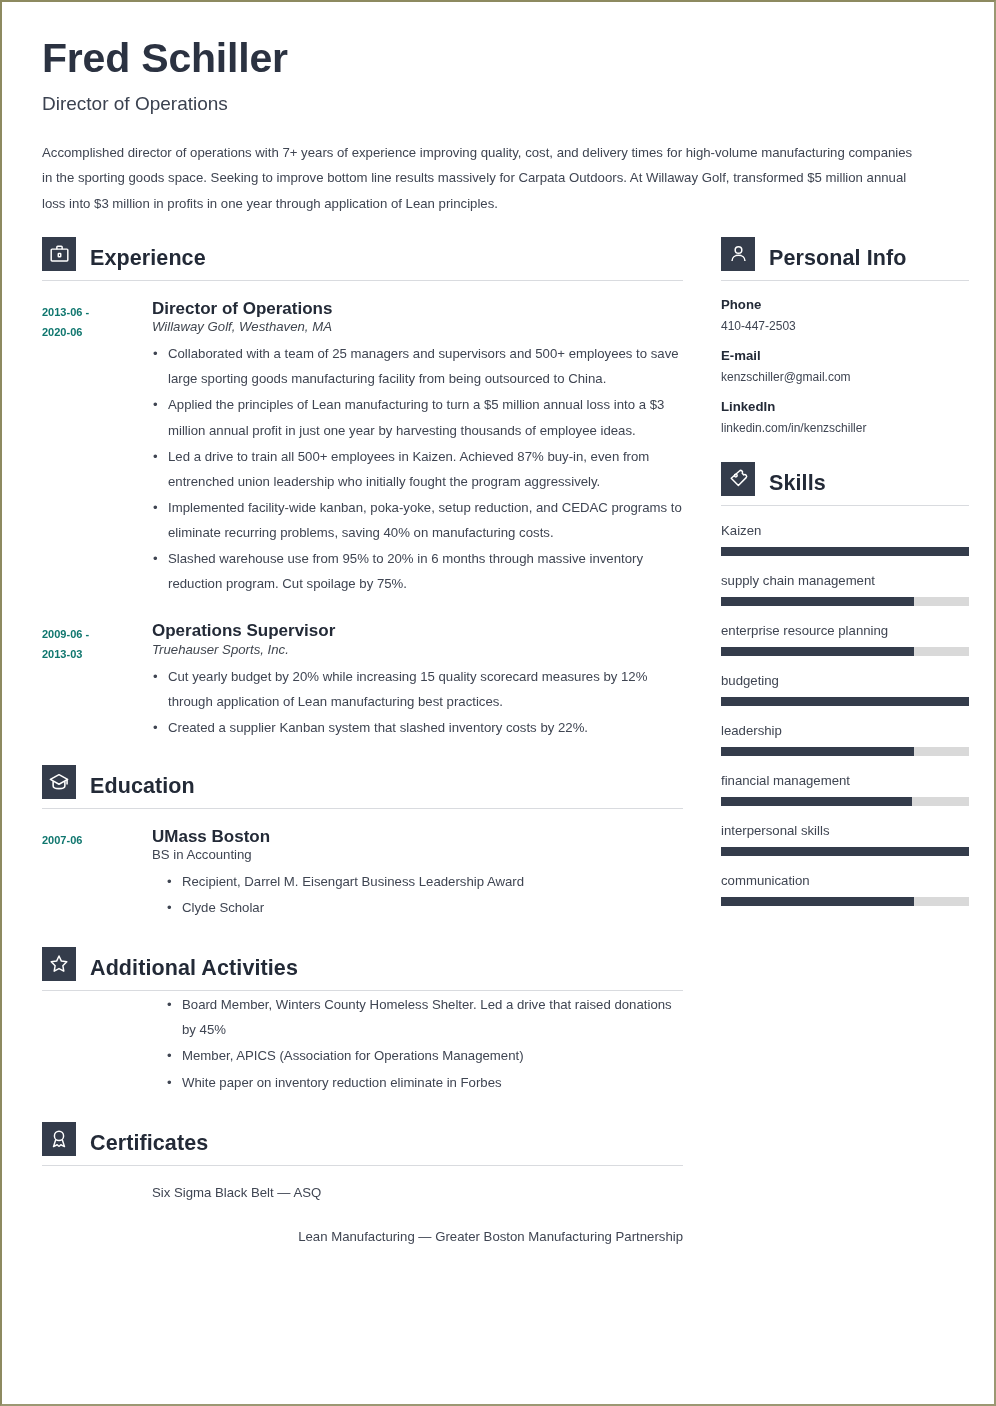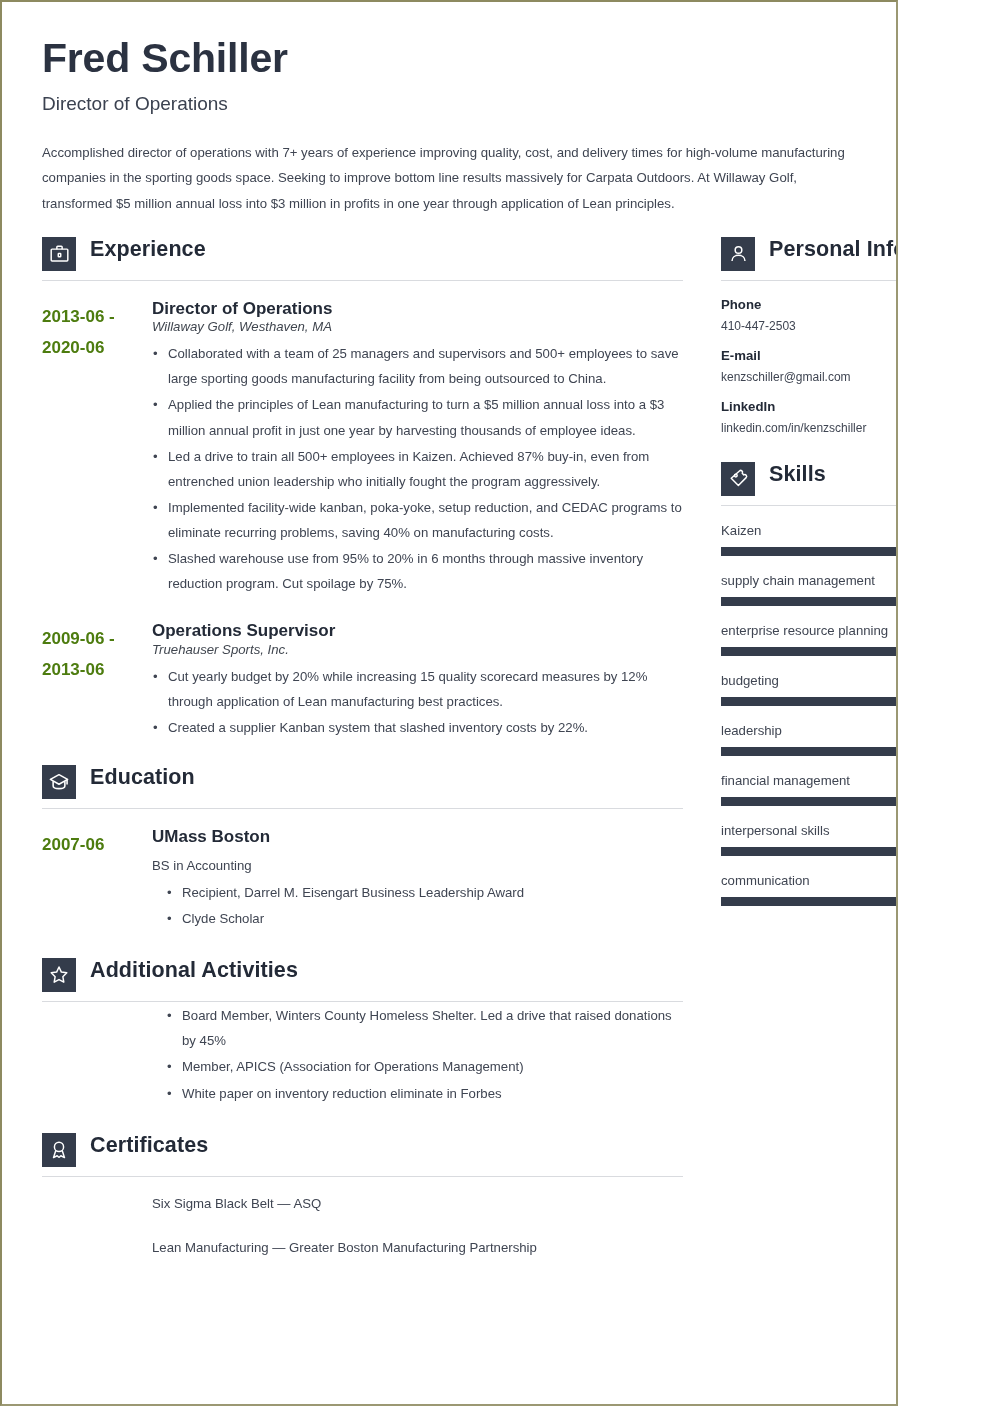--- a/index.html
+++ b/index.html
@@ -6,21 +6,21 @@
 
   html, body {
     width: 996px;
     height: 1406px;
     background: #ffffff;
     font-family: "Liberation Sans", sans-serif;
   }
 
   #page {
     position: relative;
-    width: 898px;
+    width: 996px;
     height: 1406px;
     background: #ffffff;
     border: 2px solid #8d8a60;
     border-right-color: #9b9873;
     border-bottom-color: #9b9873;
     padding: 0;
     overflow: hidden;
   }
 
   .sheet {
@@ -60,21 +60,21 @@
     margin-top: 21px;
     align-items: flex-start;
   }
   .col-left  { width: 641px; flex: 0 0 641px; }
   .col-gap   { width: 38px; flex: 0 0 38px; }
   .col-right { width: 248px; flex: 0 0 248px; }
 
   
   .section-head {
     display: flex;
-    align-items: flex-start;
+    align-items: flex-end;
     gap: 14px;
   }
   .sec-icon {
     width: 34px; height: 34px;
     background: #343c4b;
     display: flex;
     align-items: center;
     justify-content: center;
     flex: 0 0 34px;
   }
@@ -95,42 +95,41 @@
   .section + .section { margin-top: 26px; }
 
   
   .entry {
     display: flex;
     margin-top: 18px;
   }
   .entry-dates {
     width: 110px;
     flex: 0 0 110px;
-    font-size: 17px;
+    font-size: 11px;
     font-weight: bold;
-    color: #4d7c0f;
+    color: #0f766e;
     line-height: 1.82;
     padding-top: 3px;
   }
   .entry-main { flex: 1 1 auto; }
   .entry-title {
     font-size: 17px;
     font-weight: bold;
     color: #232a37;
     line-height: 1.2;
   }
   .entry-sub {
     font-size: 13.2px;
     font-style: italic;
     color: #40464f;
   }
   .entry-plain {
     font-size: 13.2px;
     color: #3f4552;
-    margin-top: 11px;
   }
 
   ul.bullets {
     list-style: none;
     margin-top: 7px;
   }
   ul.bullets li {
     position: relative;
     padding-left: 16px;
     font-size: 13.2px;
@@ -147,21 +146,21 @@
     font-size: 13.2px;
   }
   .bullets-indent { padding-left: 14px; }
 
   .plain-list { margin-top: 14px; padding-left: 14px; }
   .plain-list .plain-item {
     font-size: 13.2px;
     color: #3f4552;
     line-height: 1.9;
   }
-  .plain-list .plain-item + .plain-item { margin-top: 19px; }
+  .plain-list .plain-item + .plain-item { margin-top: 19px; text-align: right; }
 
   
   .side-section + .side-section { margin-top: 27px; }
   .side-block { margin-top: 16px; }
   .side-label {
     font-size: 13.2px;
     font-weight: bold;
     color: #232a37;
   }
   .side-value {
@@ -231,21 +230,21 @@
               <li>Led a drive to train all 500+ employees in Kaizen. Achieved 87% buy-in, even from entrenched union leadership who initially fought the program aggressively.</li>
               <li>Implemented facility-wide kanban, poka-yoke, setup reduction, and CEDAC programs to eliminate recurring problems, saving 40% on manufacturing costs.</li>
               <li>Slashed warehouse use from 95% to 20% in 6 months through massive inventory reduction program. Cut spoilage by 75%.</li>
             </ul>
           </div>
         </div>
 
         <div class="entry" style="margin-top:25px;">
           <div class="entry-dates">
             <div>2009-06 -</div>
-            <div>2013-06</div>
+            <div>2013-03</div>
           </div>
           <div class="entry-main">
             <div class="entry-title">Operations Supervisor</div>
             <div class="entry-sub">Truehauser Sports, Inc.</div>
             <ul class="bullets">
               <li>Cut yearly budget by 20% while increasing 15 quality scorecard measures by 12% through application of Lean manufacturing best practices.</li>
               <li>Created a supplier Kanban system that slashed inventory costs by 22%.</li>
             </ul>
           </div>
         </div>

